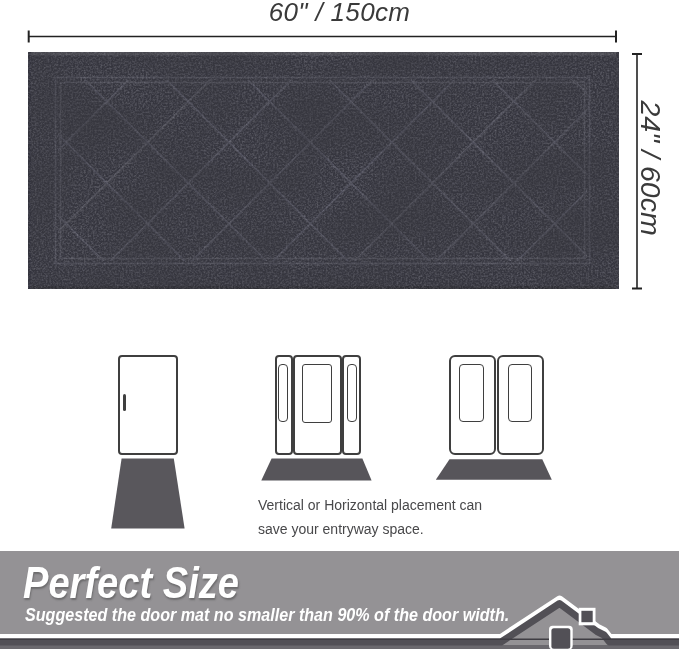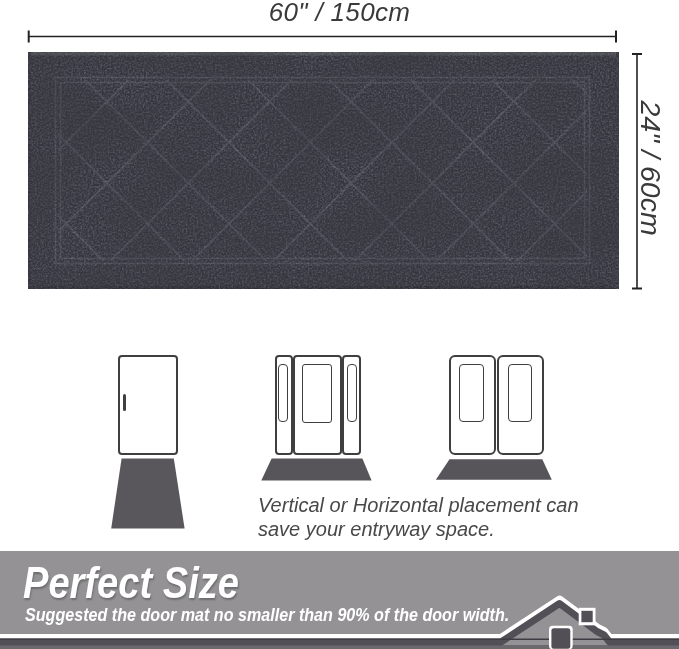--- a/index.html
+++ b/index.html
@@ -103,21 +103,21 @@
   <div class="abs" style="left:496.5px;top:355.4px;width:43.4px;height:95.3px;background:#fff;
        border:2px solid #3f3f3f;border-radius:6px;"></div>
   <div class="abs" style="left:459px;top:363.5px;width:22.7px;height:56.1px;background:#fff;
        border:1.5px solid #3f3f3f;border-radius:4px;"></div>
   <div class="abs" style="left:507.5px;top:363.5px;width:22.1px;height:56.1px;background:#fff;
        border:1.5px solid #3f3f3f;border-radius:4px;"></div>
   <svg class="abs" style="left:433px;top:457px;" width="122" height="25">
     <path d="M 16.5 2.2 L 109.3 2.2 L 118.8 22.8 L 2.8 22.8 Z" fill="#57555a"></path>
   </svg>
 
-  <div class="abs" style="left:258px;top:493px;font-size:20px;font-style:italic;color:#48484a;
+  <div class="abs" style="left:258px;top:493px;font-size:14px;color:#48484a;
        line-height:24px;">Vertical or Horizontal placement can<br>save your entryway space.</div>
 
   <div class="abs" style="left:0;top:551px;width:679px;height:98px;background:#949295;"></div>
   <svg class="abs" style="left:0;top:551px;" width="679" height="98" viewBox="0 0 679 98">
 
     <path d="M -10 87 L 501 87 L 559.5 48.5 L 597 76.5 L 604 80 L 609.5 87 L 690 87" fill="none" stroke="#fff" stroke-width="8" stroke-linejoin="round"></path>
 
     <rect x="0" y="94" width="679" height="4" fill="#6b696e"></rect>
 
     <path d="M -10 91 L 501 91 L 559.5 52.5 L 597 80.5 L 604 84 L 609.5 91 L 690 91" fill="none" stroke="#525056" stroke-width="7" stroke-linejoin="round"></path>

